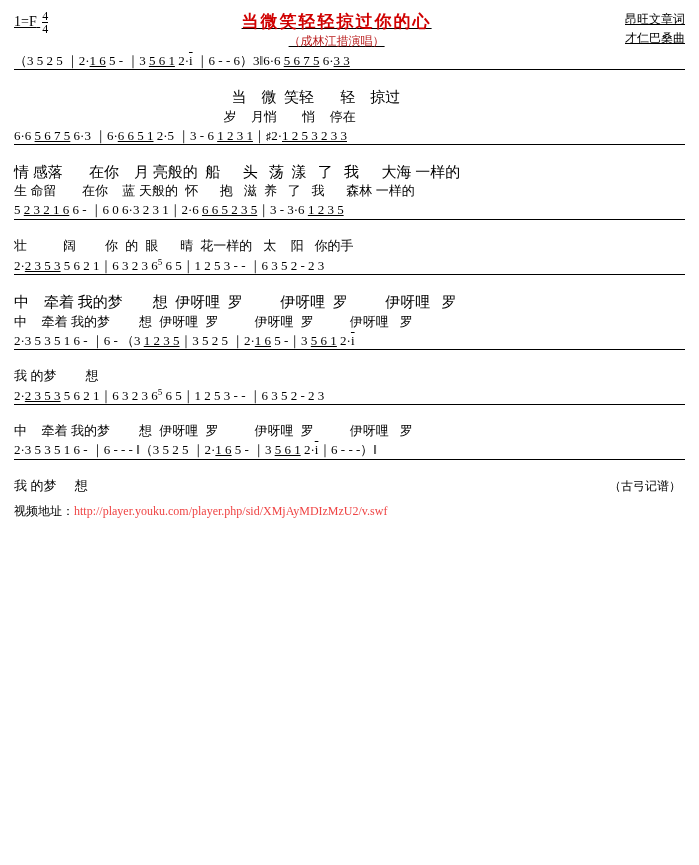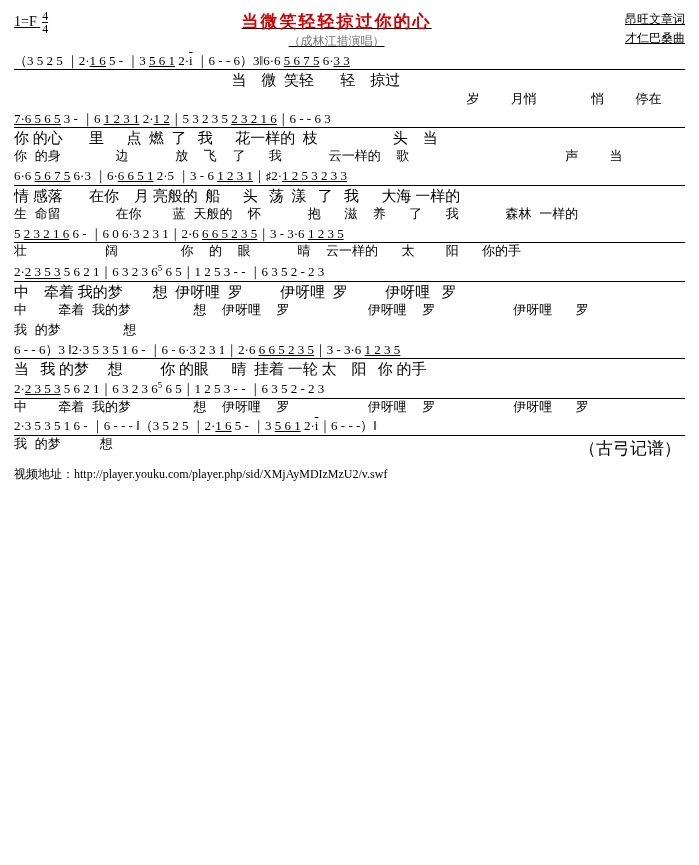--- a/index.html
+++ b/index.html
@@ -40,65 +40,65 @@
       flex: 1;
     }
     .main-title {
       font-size: 17px;
       font-weight: bold;
       color: #d00000;
       letter-spacing: 2px;
     }
     .subtitle {
       font-size: 12px;
-      color: #737373;
+      color: #b91c1c;
     }
     .author-area {
       font-size: 12px;
       line-height: 1.6;
     }
 
     .music-section {
       margin-top: 4px;
     }
     .notation-row {
       display: block;
       font-size: 13px;
       line-height: 1.1;
       white-space: pre;
       font-family: "SimSun", "宋体", serif;
       border-bottom: 1px solid #000;
       padding-bottom: 1px;
-      margin-bottom: 1px;
+      margin-bottom: 18px;
       letter-spacing: 0px;
     }
     .lyrics-row {
       display: block;
       font-size: 15px;
       line-height: 1.3;
       white-space: pre;
       font-family: "SimSun", "宋体", serif;
       margin-bottom: 1px;
     }
     .lyrics-row2 {
       display: block;
       font-size: 13px;
       line-height: 1.3;
       white-space: pre;
-      font-family: Liberation Mono, monospace;
+      font-family: Liberation Sans, sans-serif;
       margin-bottom: 3px;
     }
 
     .url-line {
       font-size: 12px;
       color: #000;
       margin-top: 6px;
     }
     .url-link {
-      color: #000000;
+      color: #ef4444;
     }
 
     .section-block {
       margin-bottom: 1px;
     }
 
     
     u { text-decoration-thickness: 1px; }
 
     .small-num {
@@ -129,62 +129,54 @@
 </div>
 
 <div class="music-section">
 
   <div class="section-block">
     <div class="notation-row">（3 5 2 5 ｜2·<u>1 6</u> 5 - ｜3 <u>5 6 1</u> 2·<span style="text-decoration:overline">i</span> ｜6 - - 6）3‖6·6 <u>5 6 7 5</u> 6·<u>3 3</u></div>
     <div class="lyrics-row">                                                          当    微  笑轻       轻    掠过</div>
     <div class="lyrics-row2">                                                          岁    月悄       悄    停在</div>
   </div>
 
-  <div class="section-block">
-    <div class="notation-row"><u>7·6 <u>5 6 5</u></u> 3 - ｜6 <u>1 2 3 1</u> 2·<u>1 2</u>｜5 3 2 3 5 <u>2 3 2 1 6</u>｜6 - - 6 3</div>
-    <div class="lyrics-row">你 的心       里      点  燃  了   我      花一样的  枝                    头    当</div>
-    <div class="lyrics-row2">你 的身       边      放  飞  了   我      云一样的  歌                    声    当</div>
-  </div>
 
   <div class="section-block">
     <div class="notation-row">6·6 <u>5 6 7 5</u> 6·3 ｜6·<u>6 6 5 1</u> 2·5 ｜3 - 6 <u>1 2 3 1</u>｜<span style="font-size:11px">♯</span>2·<u>1 2 5 3 2 3 3</u></div>
     <div class="lyrics-row">情 感落       在你    月 亮般的  船      头   荡  漾   了   我      大海 一样的</div>
     <div class="lyrics-row2">生 命留       在你    蓝 天般的  怀      抱   滋  养   了   我      森林 一样的</div>
   </div>
 
   <div class="section-block">
     <div class="notation-row">5 <u>2 3 2 1 6</u> 6 - ｜6 0 6·3 2 3 1｜2·6 <u>6 6 5 2 3 5</u>｜3 - 3·6 <u>1 2 3 5</u></div>
-    <div class="lyrics-row2">壮          阔        你  的  眼      晴  云一样的   太    阳   你的手</div>
+    <div class="lyrics-row2">壮          阔        你  的  眼      晴  花一样的   太    阳   你的手</div>
   </div>
 
   <div class="section-block">
     <div class="notation-row">2·<u>2 3 5 3</u> 5 6 2 1｜6 3 2 3 6<span class="small-num">5</span> 6 5｜1 2 5 3 - - ｜6 3 5 2 - 2 3</div>
     <div class="lyrics-row">中    牵着 我的梦        想  伊呀哩  罗          伊呀哩  罗          伊呀哩   罗</div>
     <div class="lyrics-row2">中    牵着 我的梦        想  伊呀哩  罗          伊呀哩  罗          伊呀哩   罗</div>
   </div>
 
   <div class="section-block">
+    <div class="notation-row">2·3 5 3 5 1 6 - ｜6 - （3 <u>1 2 3 5</u>｜3 5 2 5 ｜2·<u>1 6</u> 5 -｜3 <u>5 6 1</u> 2·<span style="text-decoration:overline">i</span></div>
     <div class="lyrics-row2">我 的梦        想</div>
   </div>
 
-  <div class="section-block">
-    <div class="notation-row">6 - - 6）3 ‖2·3 5 3 5 1 6 - ｜6 - 6·3 2 3 1｜2·6 <u>6 6 5 2 3 5</u>｜3 - 3·6 <u>1 2 3 5</u></div>
-    <div class="lyrics-row">当   我 的梦     想          你 的眼      晴  挂着 一轮 太    阳   你 的手</div>
-  </div>
 
   <div class="section-block">
     <div class="notation-row">2·<u>2 3 5 3</u> 5 6 2 1｜6 3 2 3 6<span class="small-num">5</span> 6 5｜1 2 5 3 - - ｜6 3 5 2 - 2 3</div>
     <div class="lyrics-row2">中    牵着 我的梦        想  伊呀哩  罗          伊呀哩  罗          伊呀哩   罗</div>
   </div>
 
   <div class="section-block">
     <div class="notation-row">2·3 5 3 5 1 6 - ｜6 - - - ‖（3 5 2 5 ｜2·<u>1 6</u> 5 - ｜3 <u>5 6 1</u> 2·<span style="text-decoration:overline">i</span>｜6 - - -）‖</div>
     <div style="display:flex; justify-content:space-between;">
       <div class="lyrics-row2">我 的梦     想</div>
-      <div style="font-size:17px; padding-right:4px;">（古弓记谱）</div>
+      <div style="font-size:12px; padding-right:4px;">（古弓记谱）</div>
     </div>
   </div>
 
 </div>
 
 <div class="url-line">
   <span>视频地址：</span><span class="url-link">http://player.youku.com/player.php/sid/XMjAyMDIzMzU2/v.swf</span>
 </div>
 
 </body></html>

